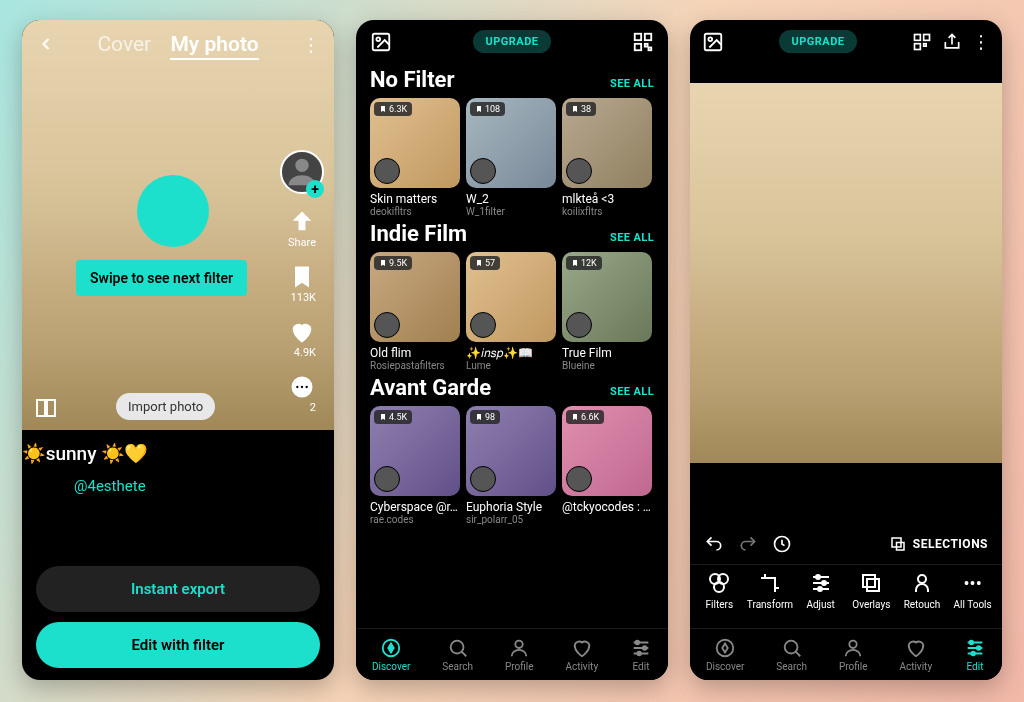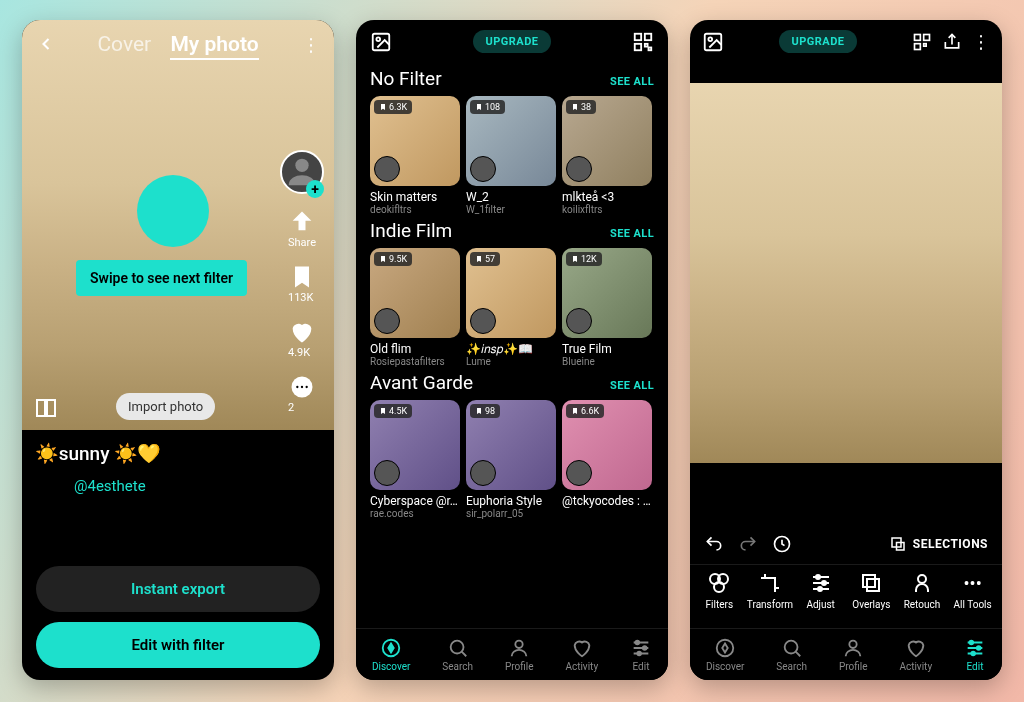--- a/index.html
+++ b/index.html
@@ -34,46 +34,46 @@
   .s1-tabs { flex: 1; text-align: center; font-size: 21px; }
   .s1-tab-cover { color: rgba(255,255,255,0.7); margin-right: 14px; }
   .s1-tab-my { color: #fff; font-weight: 600; border-bottom: 2px solid #fff; padding-bottom:2px;}
   .s1-more { width: 24px; text-align:right; font-size:18px; }
   .s1-side {
     position: absolute; right: 10px; top: 130px;
     display: flex; flex-direction: column; align-items: center; gap: 14px;
   }
   .s1-avatar { width: 44px; height: 44px; border-radius: 50%; background: #444; border: 2px solid #fff; position:relative;}
   .s1-avatar-plus { position:absolute; bottom:-6px; right:-2px; width:18px; height:18px; border-radius:50%; background:#1de0cc; color:#000; font-size:14px; font-weight:bold; display:flex; align-items:center; justify-content:center;}
-  .s1-sideitem { display:flex; flex-direction:column; align-items:flex-start; font-size:11px; }
+  .s1-sideitem { display:flex; flex-direction:column; align-items:flex-end; font-size:11px; }
   .s1-sideicon { width: 28px; height: 28px; }
   .s1-dot { width:72px; height:72px; border-radius:50%; background:#1de0cc; position:absolute; top:155px; left:115px;}
   .s1-swipe {
     position:absolute; top:240px; left:54px;
     background:#1de0cc; color:#000; font-size:14px; font-weight:600;
     padding: 10px 14px; border-radius:4px;
   }
   .s1-import {
     position:absolute; bottom:10px; left:94px;
     background:#e8e8e8; color:#333; font-size:13px;
     padding: 6px 12px; border-radius: 14px;
   }
   .s1-import-icon { position:absolute; bottom:10px; left:12px; width:24px; height:24px; }
-  .s1-caption { padding: 12px 13px; font-size:19px; font-weight:500;}
+  .s1-caption { padding: 12px 0; font-size:19px; font-weight:500;}
   .s1-user { padding: 0 16px; font-size:15px; color:#1de0cc;margin-left:36px; }
   .s1-buttons { position:absolute; bottom:12px; left:14px; right:14px; display:flex; flex-direction:column; gap:10px;}
   .s1-btn1 { background:#222; color:#1de0cc; padding:14px; border-radius:24px; text-align:center; font-weight:600; font-size:15px;}
   .s1-btn2 { background:#1de0cc; color:#000; padding:14px; border-radius:24px; text-align:center; font-weight:600; font-size:15px;}
 
   
   .s2-top { display:flex; align-items:center; justify-content:space-between; padding:10px 14px; }
   .s2-upgrade { background:#0a3a36; color:#1de0cc; font-size:11px; font-weight:700; padding:5px 12px; border-radius:12px; letter-spacing:0.5px;text-align:right;}
   .s2-section { padding: 4px 14px 0; }
   .s2-sechead { display:flex; justify-content:space-between; align-items:baseline; margin-bottom:6px;}
-  .s2-sectitle { font-size:19px; font-weight:400; }
+  .s2-sectitle { font-size:22px; font-weight:700; }
   .s2-seeall { font-size:11px; font-weight:700; color:#1de0cc; letter-spacing:0.4px;}
   .s2-row { display:flex; gap:6px; overflow:hidden; }
   .s2-card { width: 90px; flex-shrink:0; }
   .s2-thumb { width:90px; height:90px; border-radius:10px; position:relative; overflow:hidden;}
   .s2-badge { position:absolute; top:4px; left:4px; background:rgba(40,40,40,0.85); color:#fff; font-size:9px; padding:2px 5px; border-radius:4px; display:flex; align-items:center; gap:2px;}
   .s2-mini { position:absolute; bottom:4px; left:4px; width:26px; height:26px; border-radius:50%; background:#555; border:1.5px solid #000;}
   .s2-cardtitle { font-size:12px; margin-top:4px; white-space:nowrap; overflow:hidden; text-overflow:ellipsis; }
   .s2-cardauthor { font-size:10px; color:#888; white-space:nowrap; overflow:hidden; text-overflow:ellipsis;}
   .s2-nav { position:absolute; bottom:0; left:0; right:0; height:52px; display:flex; justify-content:space-around; align-items:center; background:#000; border-top:1px solid #1a1a1a;margin-top:24px;}
   .s2-navitem { display:flex; flex-direction:column; align-items:center; font-size:10px; color:#888;}

